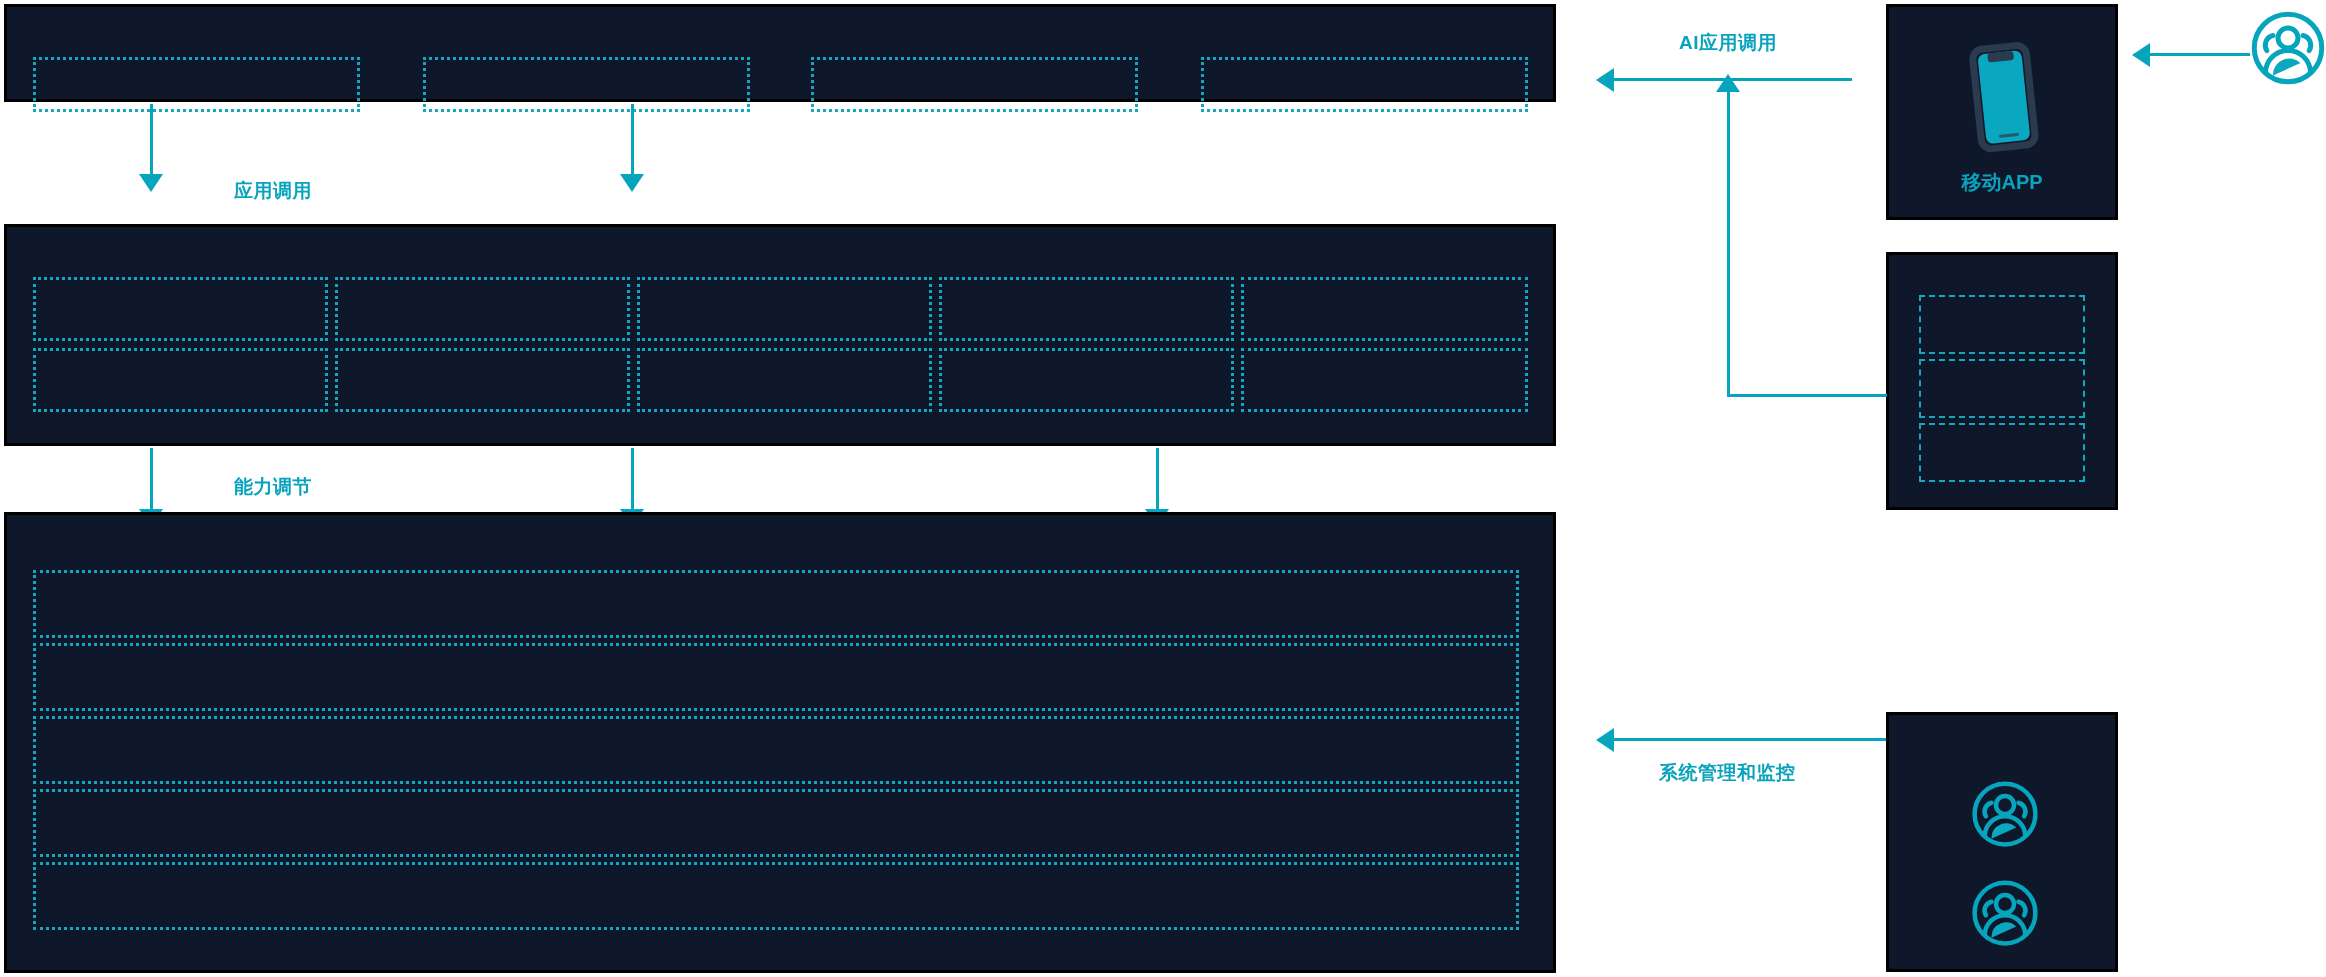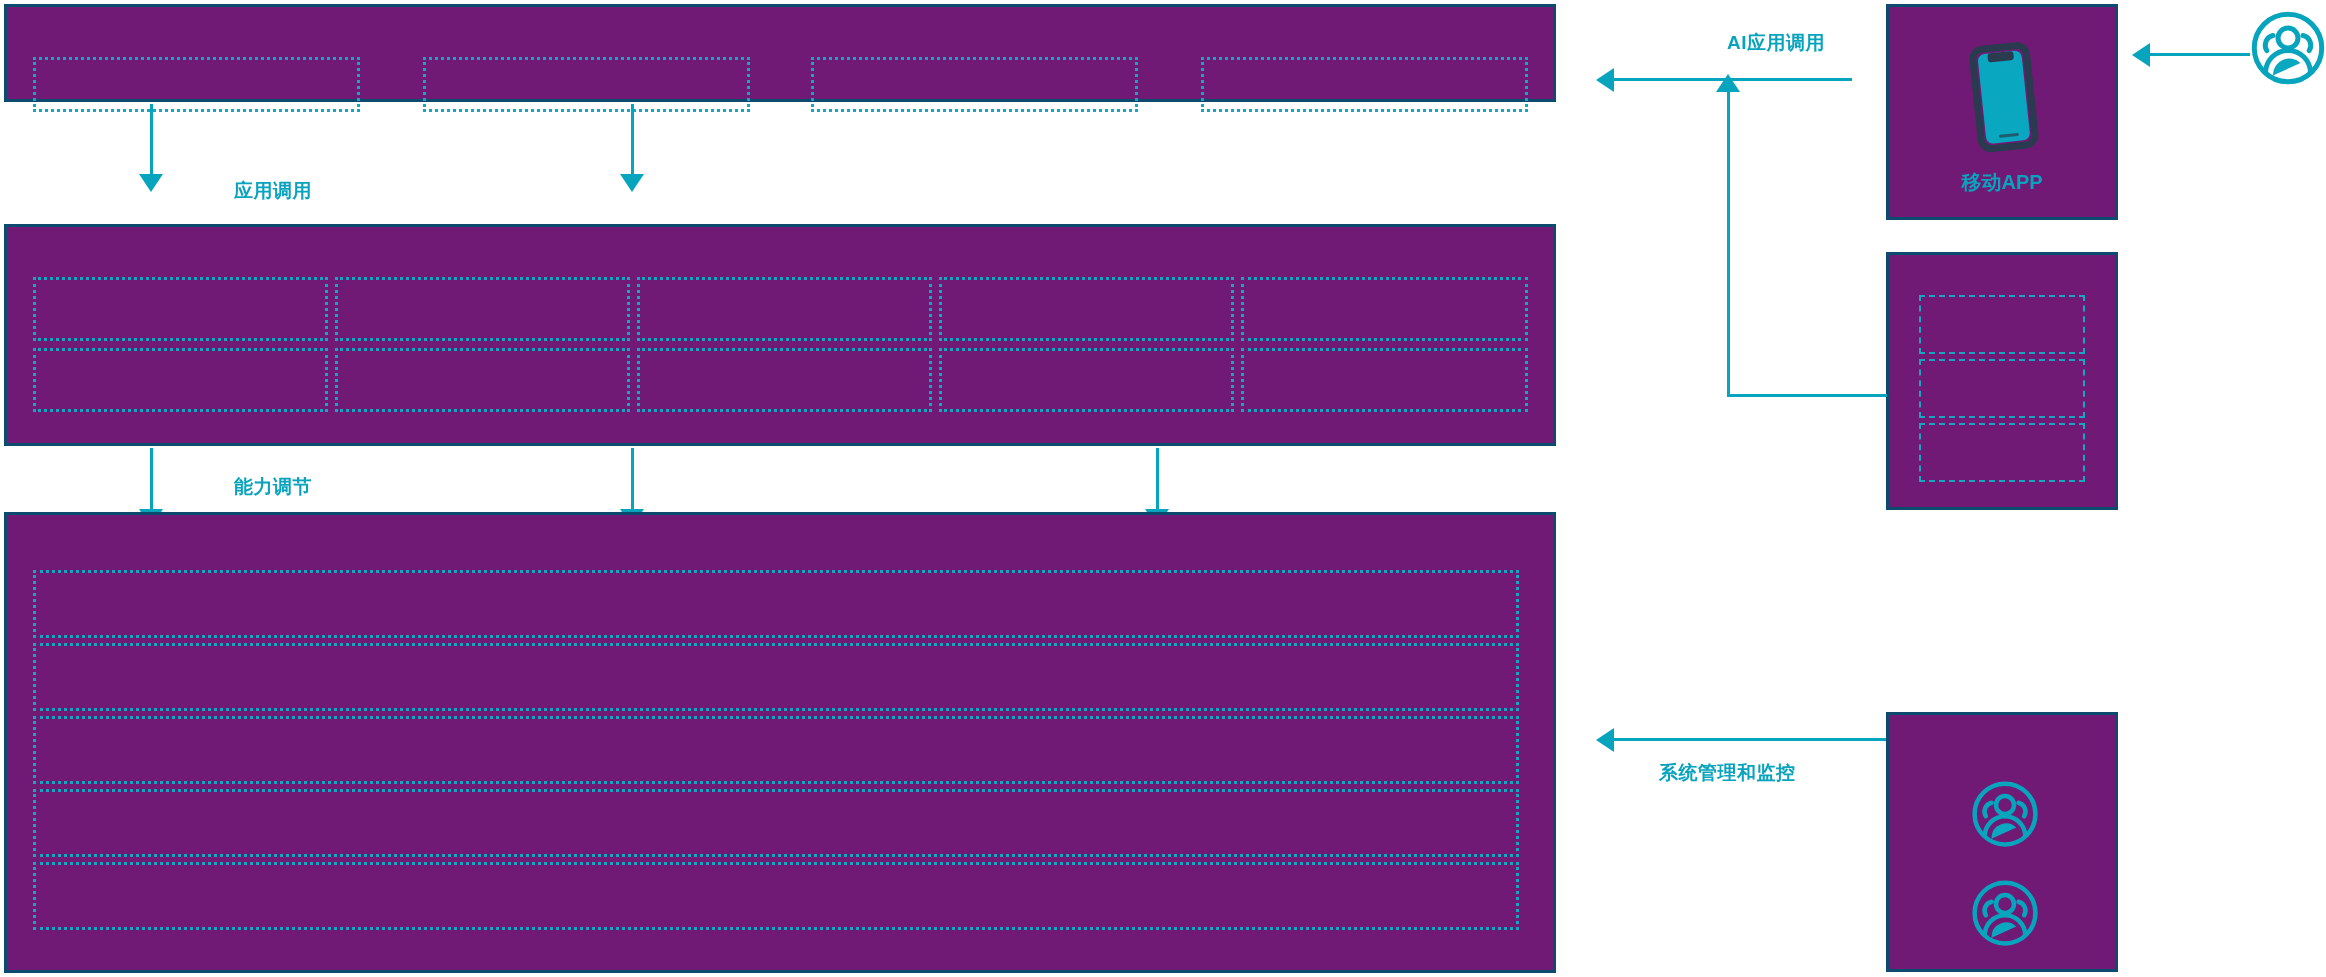--- a/index.html
+++ b/index.html
@@ -15,22 +15,22 @@
     position: relative;
     width: 2326px;
     height: 977px;
     background: #ffffff;
     overflow: hidden;
   }
   
   .panel {
     position: absolute;
     box-sizing: border-box;
-    border: 3px solid #0c4a6e;
-    background: #701a75;
+    border: 3px solid #000000;
+    background: #0f172a;
   }
   .dbox {
     position: absolute;
     box-sizing: border-box;
     border: 2px dashed #14a8c0;
     background: transparent;
   }
   .dbox.dotted {
     border-style: dotted;
     border-width: 3px;
@@ -177,21 +177,21 @@
     <div class="dbox fine" style="left:30px; top:40px; width:166px; height:59px;"></div>
     <div class="dbox fine" style="left:30px; top:104px; width:166px; height:59px;"></div>
     <div class="dbox fine" style="left:30px; top:168px; width:166px; height:59px;"></div>
   </div>
 
   <div class="vline" style="left:1727px; top:92px; height:305px;"></div>
   <div class="arrow-up" style="left:1716px; top:74px;"></div>
   <div class="hline" style="left:1614px; top:78px; width:238px;"></div>
   <div class="arrow-left" style="left:1596px; top:68px;"></div>
   <div class="hline" style="left:1727px; top:394px; width:160px;"></div>
-  <div class="flow-label" style="left:1679px; top:30px;margin-left:48px;">AI应用调用</div>
+  <div class="flow-label" style="left:1679px; top:30px;">AI应用调用</div>
 
   <div class="panel" style="left:1886px; top:712px; width:232px; height:260px;">
     <div class="icon-wrap" style="left:80px; top:63px;">
       <svg width="72" height="72" viewBox="0 0 64 64">
         <circle cx="32" cy="32" r="27" fill="none" stroke="#07a5bd" stroke-width="4"></circle>
         <circle cx="32" cy="24" r="8" fill="none" stroke="#07a5bd" stroke-width="4"></circle>
         <path d="M15 34 a8 8 0 0 1 5 -12" fill="none" stroke="#07a5bd" stroke-width="4" stroke-linecap="round"></path>
         <path d="M49 34 a8 8 0 0 0 -5 -12" fill="none" stroke="#07a5bd" stroke-width="4" stroke-linecap="round"></path>
         <path d="M14 52 a18 18 0 0 1 36 0" fill="none" stroke="#07a5bd" stroke-width="4"></path>
         <path d="M20 53 a13 13 0 0 1 22 -9 l-22 10 z" fill="#0aa8c0"></path>

